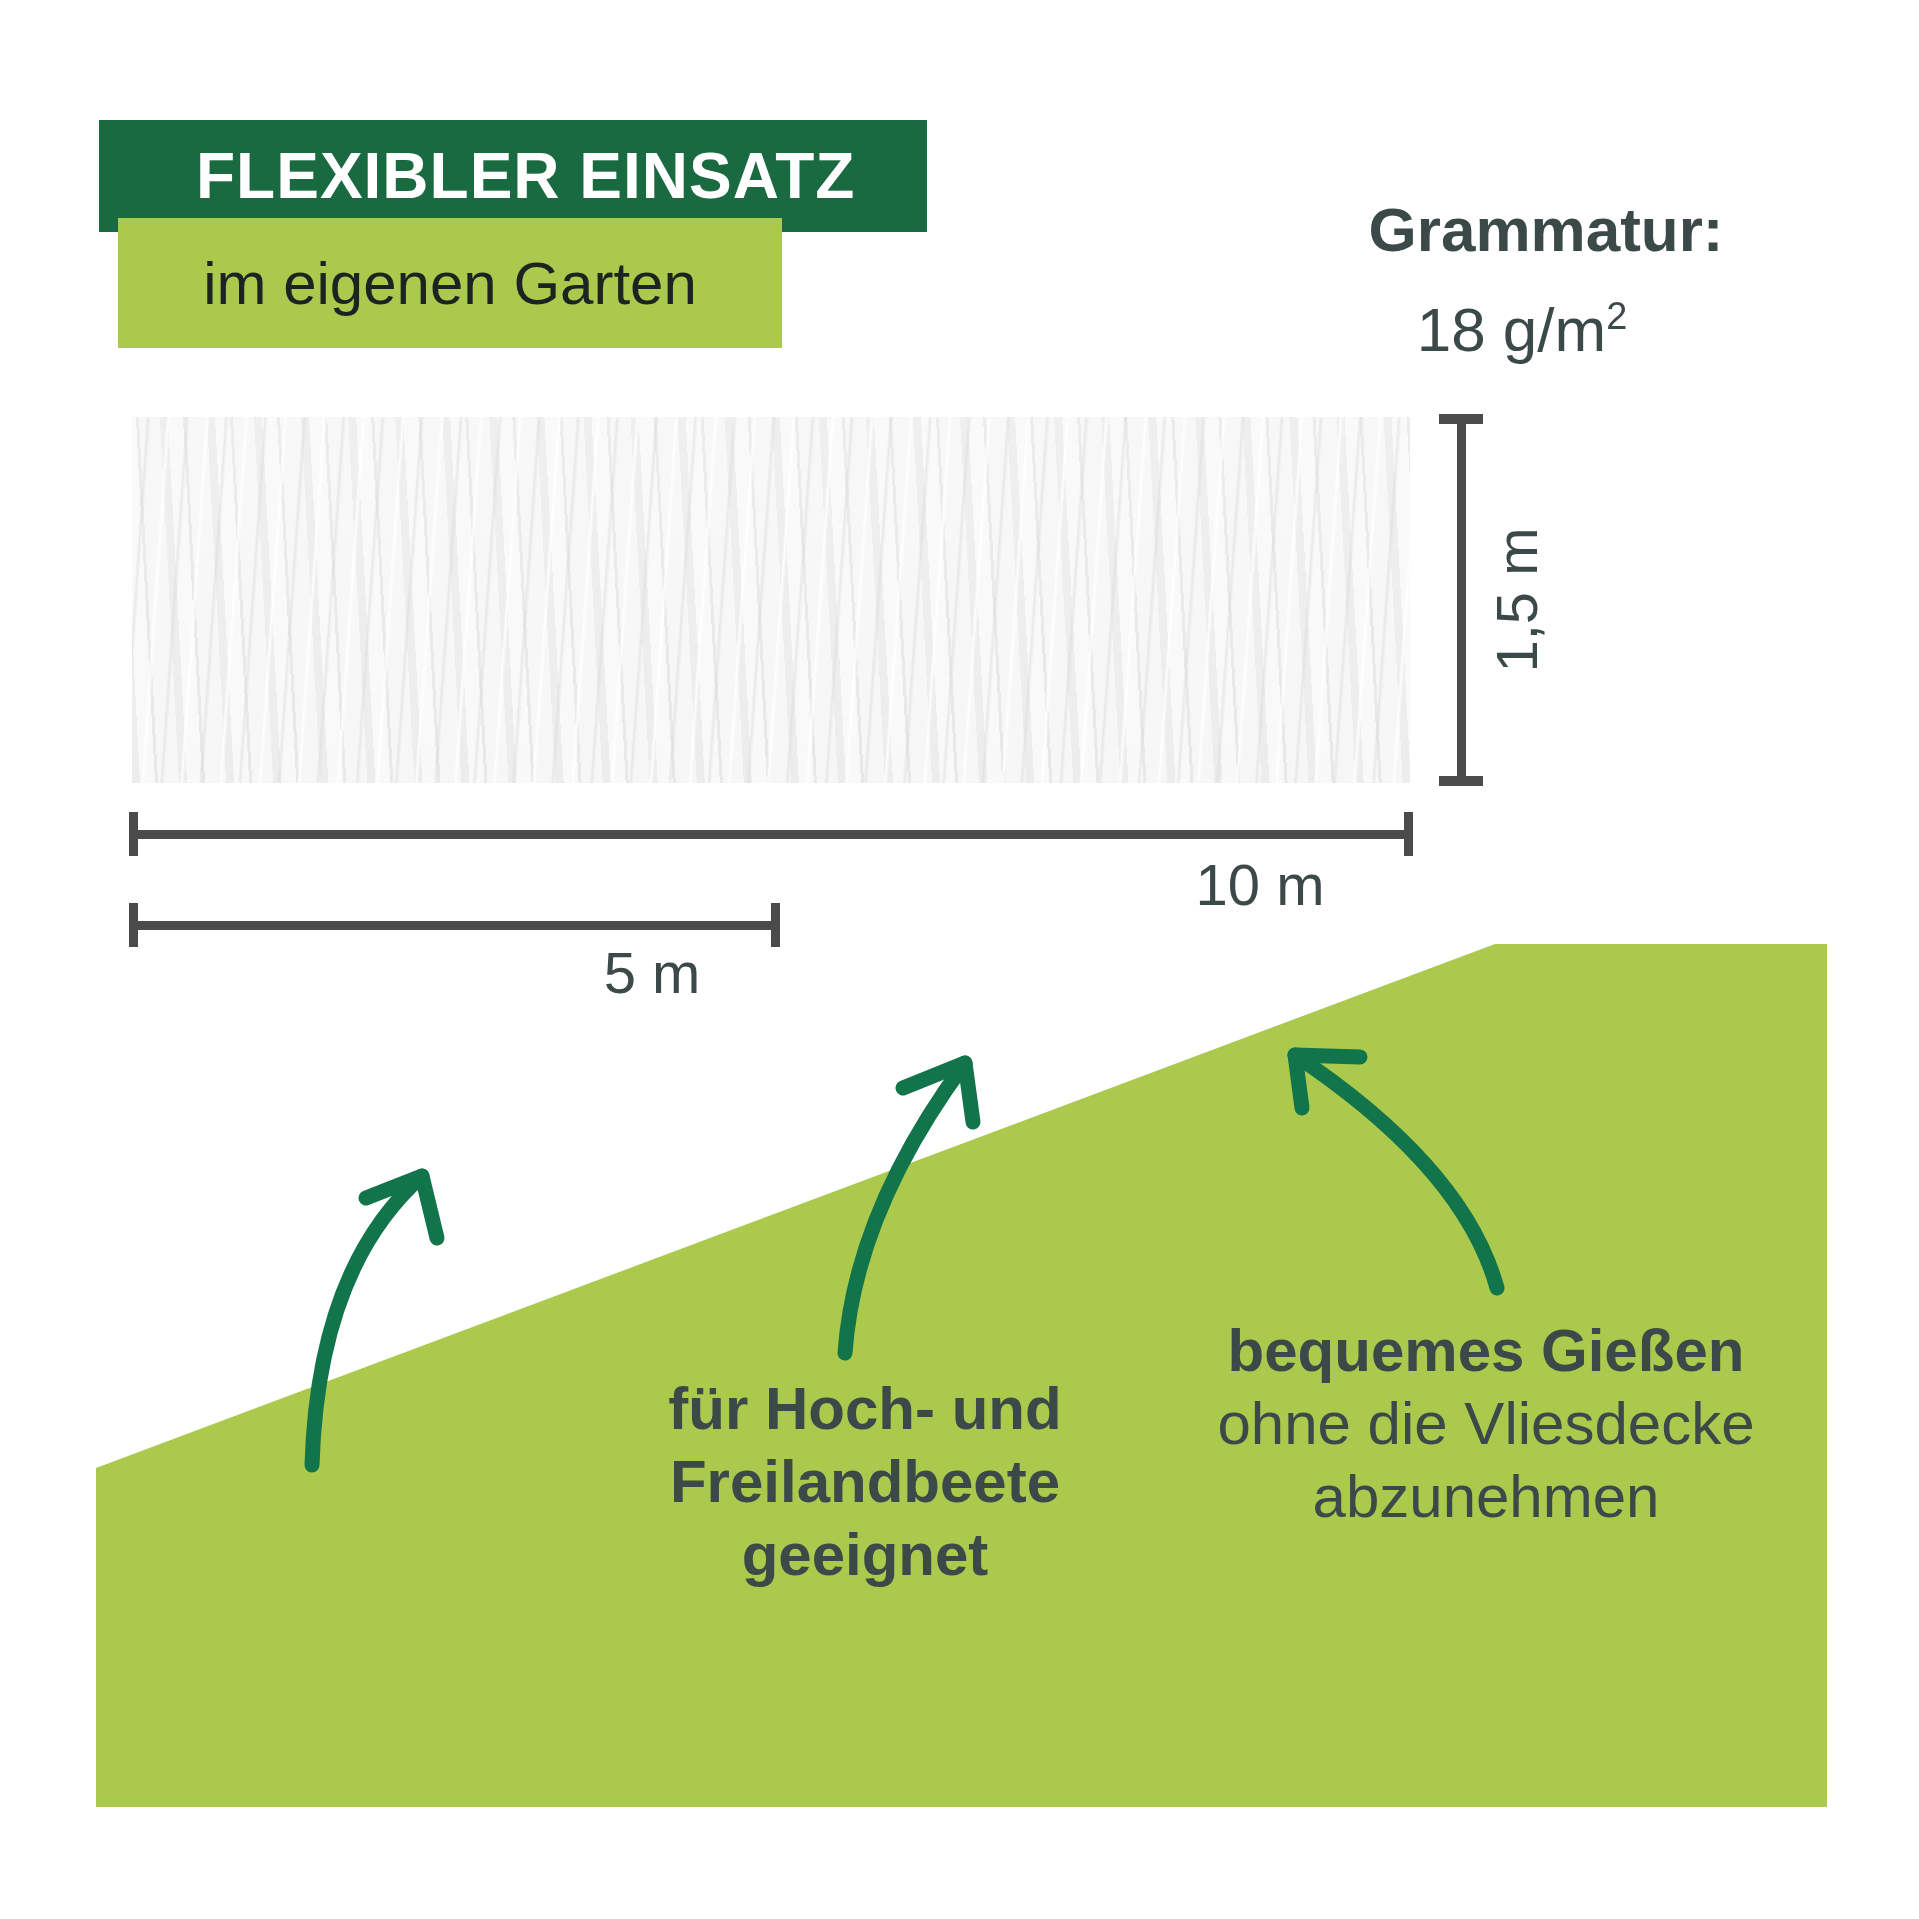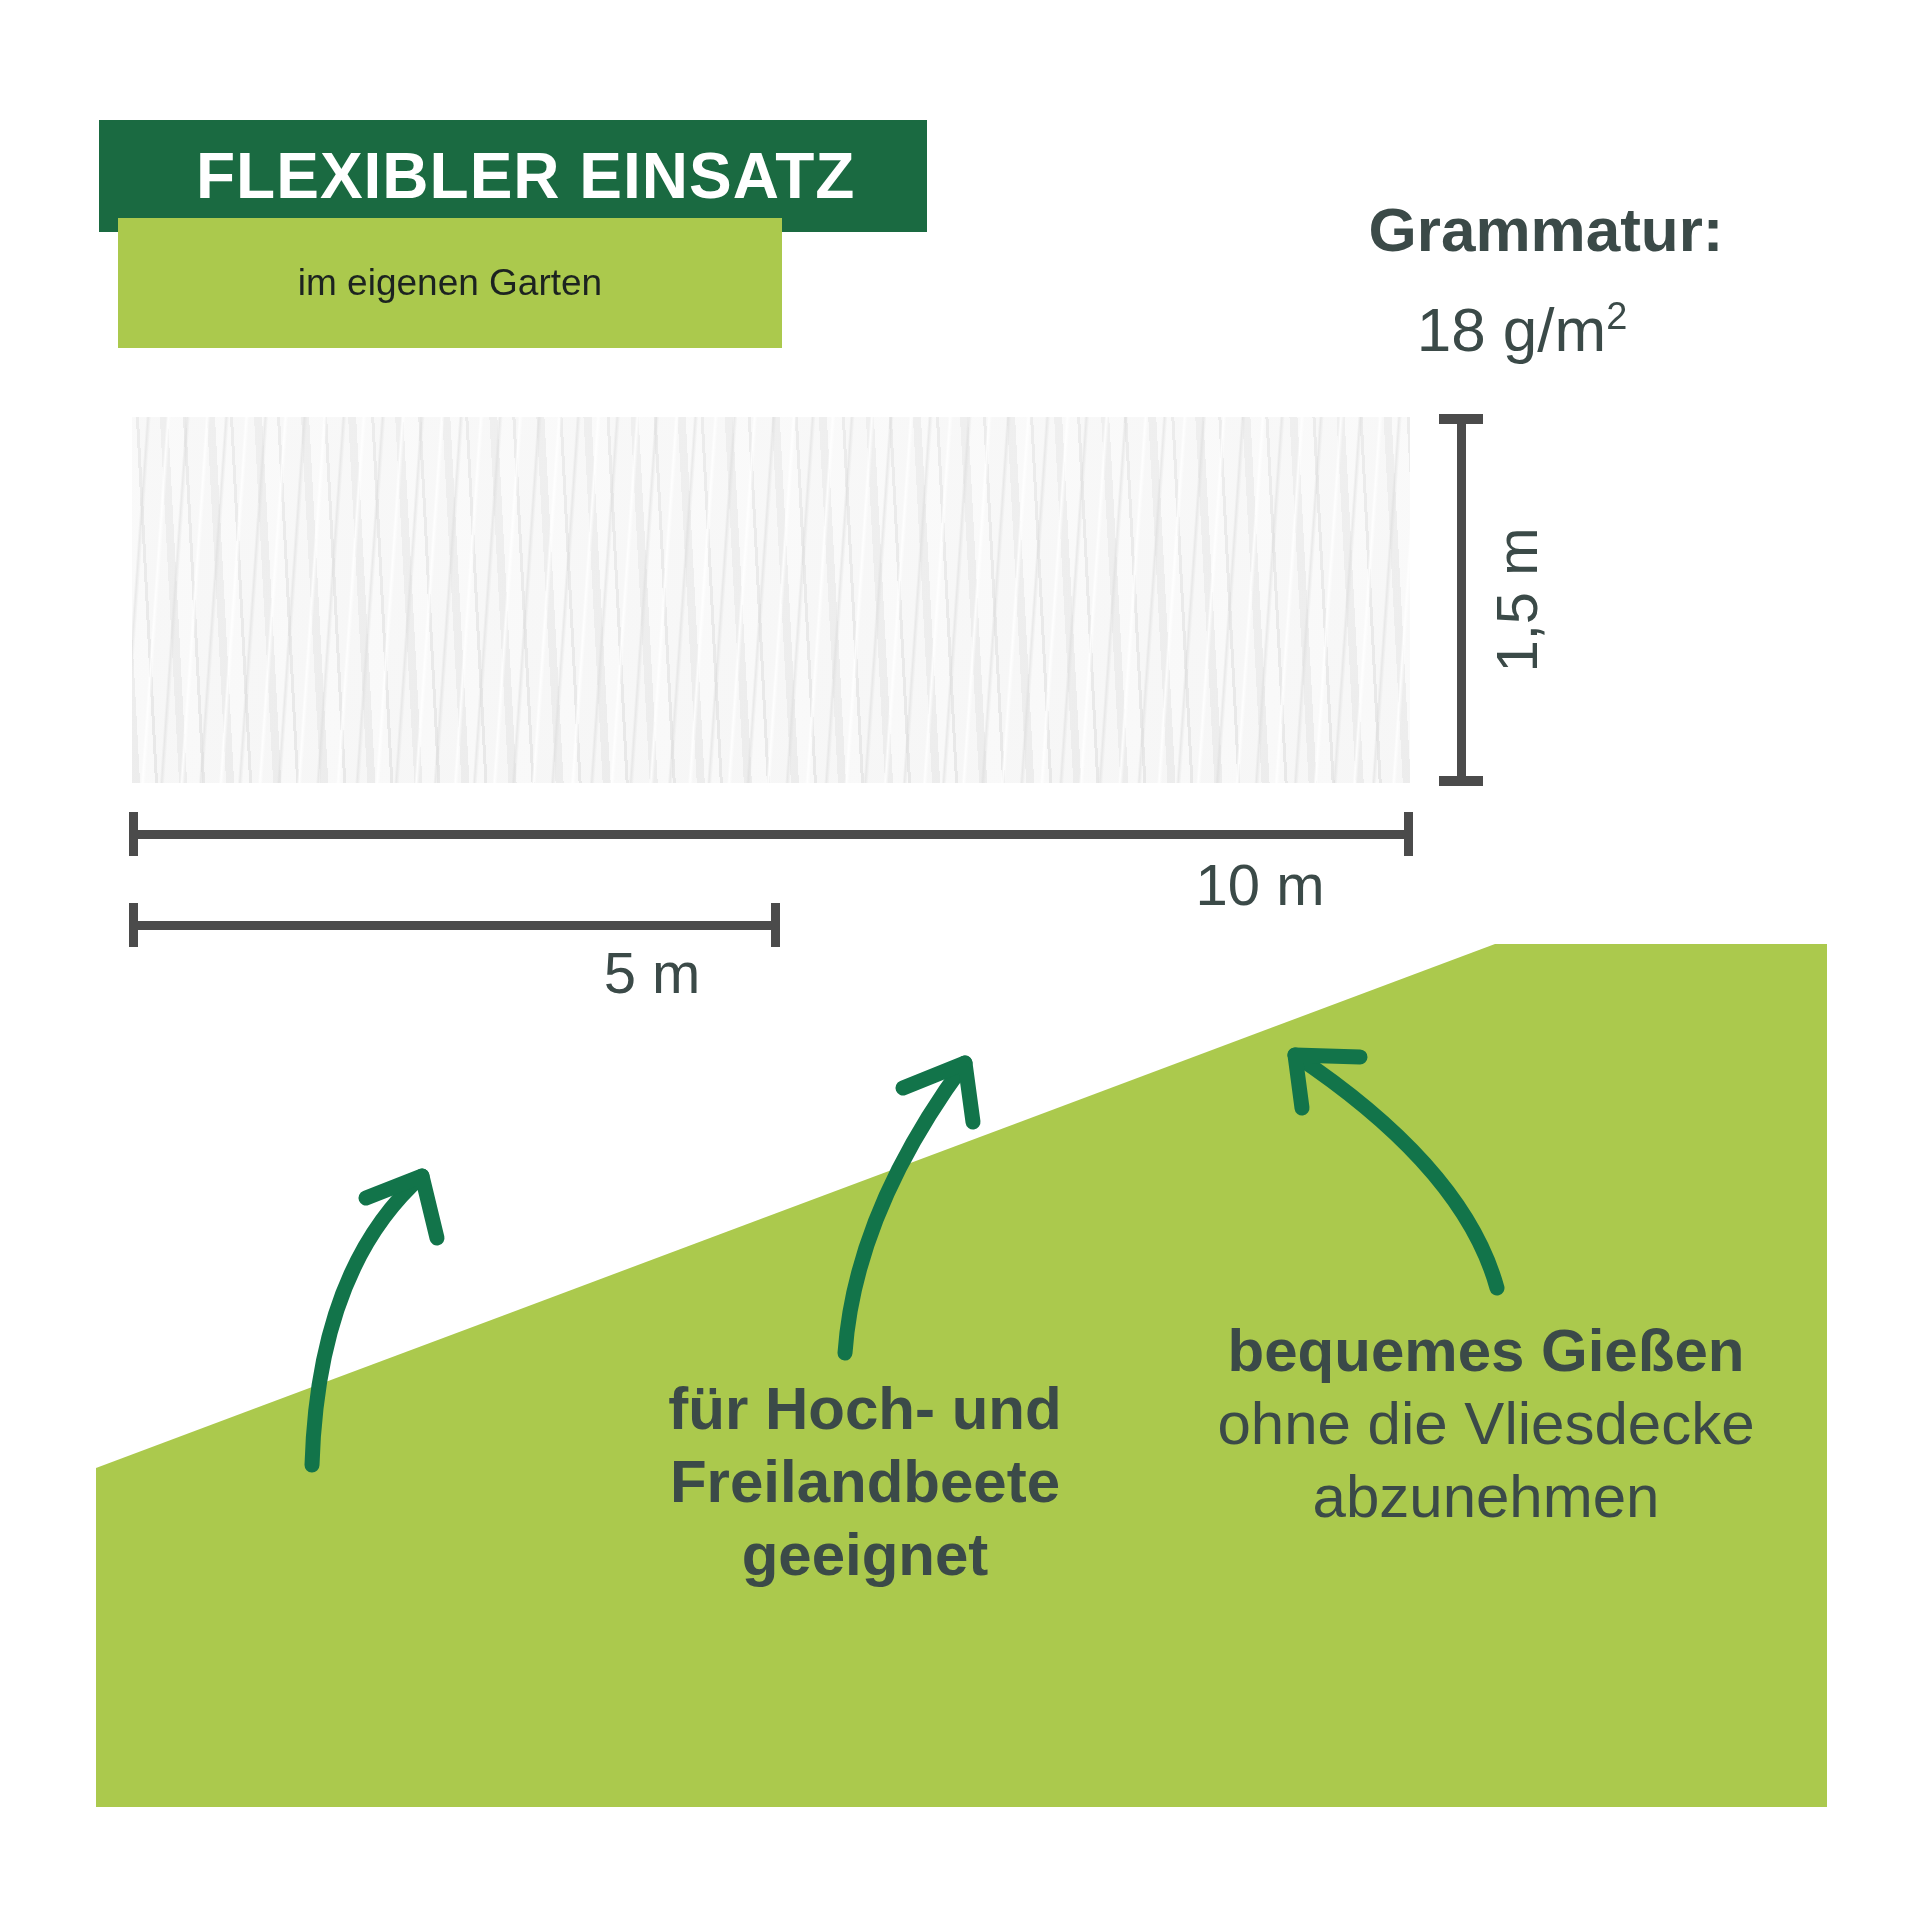--- a/index.html
+++ b/index.html
@@ -4,21 +4,21 @@
 <style>
   html,body{margin:0;padding:0;background:#ffffff;}
   body{font-family:"Liberation Sans", sans-serif;}
   .canvas{position:relative;width:1919px;height:1919px;background:#ffffff;overflow:hidden;}
 
   
   .banner{position:absolute;display:flex;align-items:center;}
   .banner-dark{left:99px;top:120px;width:783px;height:112px;background:#1a6a41;z-index:5;padding-left:45px;}
   .banner-dark span{color:#ffffff;font-weight:bold;font-size:64px;letter-spacing:1px;padding-left:52px;white-space:nowrap;}
   .banner-light{left:118px;top:218px;width:664px;height:130px;background:#abc94d;z-index:6;justify-content:center;}
-  .banner-light span{color:#1c2320;font-size:37px;white-space:nowrap;}
+  .banner-light span{color:#1c2320;font-size:60px;white-space:nowrap;}
 
   
   .grammage{position:absolute;left:1522px;top:187px;transform:translateX(-50%);text-align:center;color:#3b4a48;z-index:4;}
   .grammage .g-label{font-weight:bold;font-size:62px;line-height:86px;white-space:nowrap;margin-left:48px;}
   .grammage .g-value{font-size:62px;line-height:86px;white-space:nowrap;}
   .grammage sup{font-size:38px;}
 
   
   .fleece{position:absolute;left:132px;top:417px;width:1278px;height:366px;z-index:1;
     background-color:#f3f3f3;

